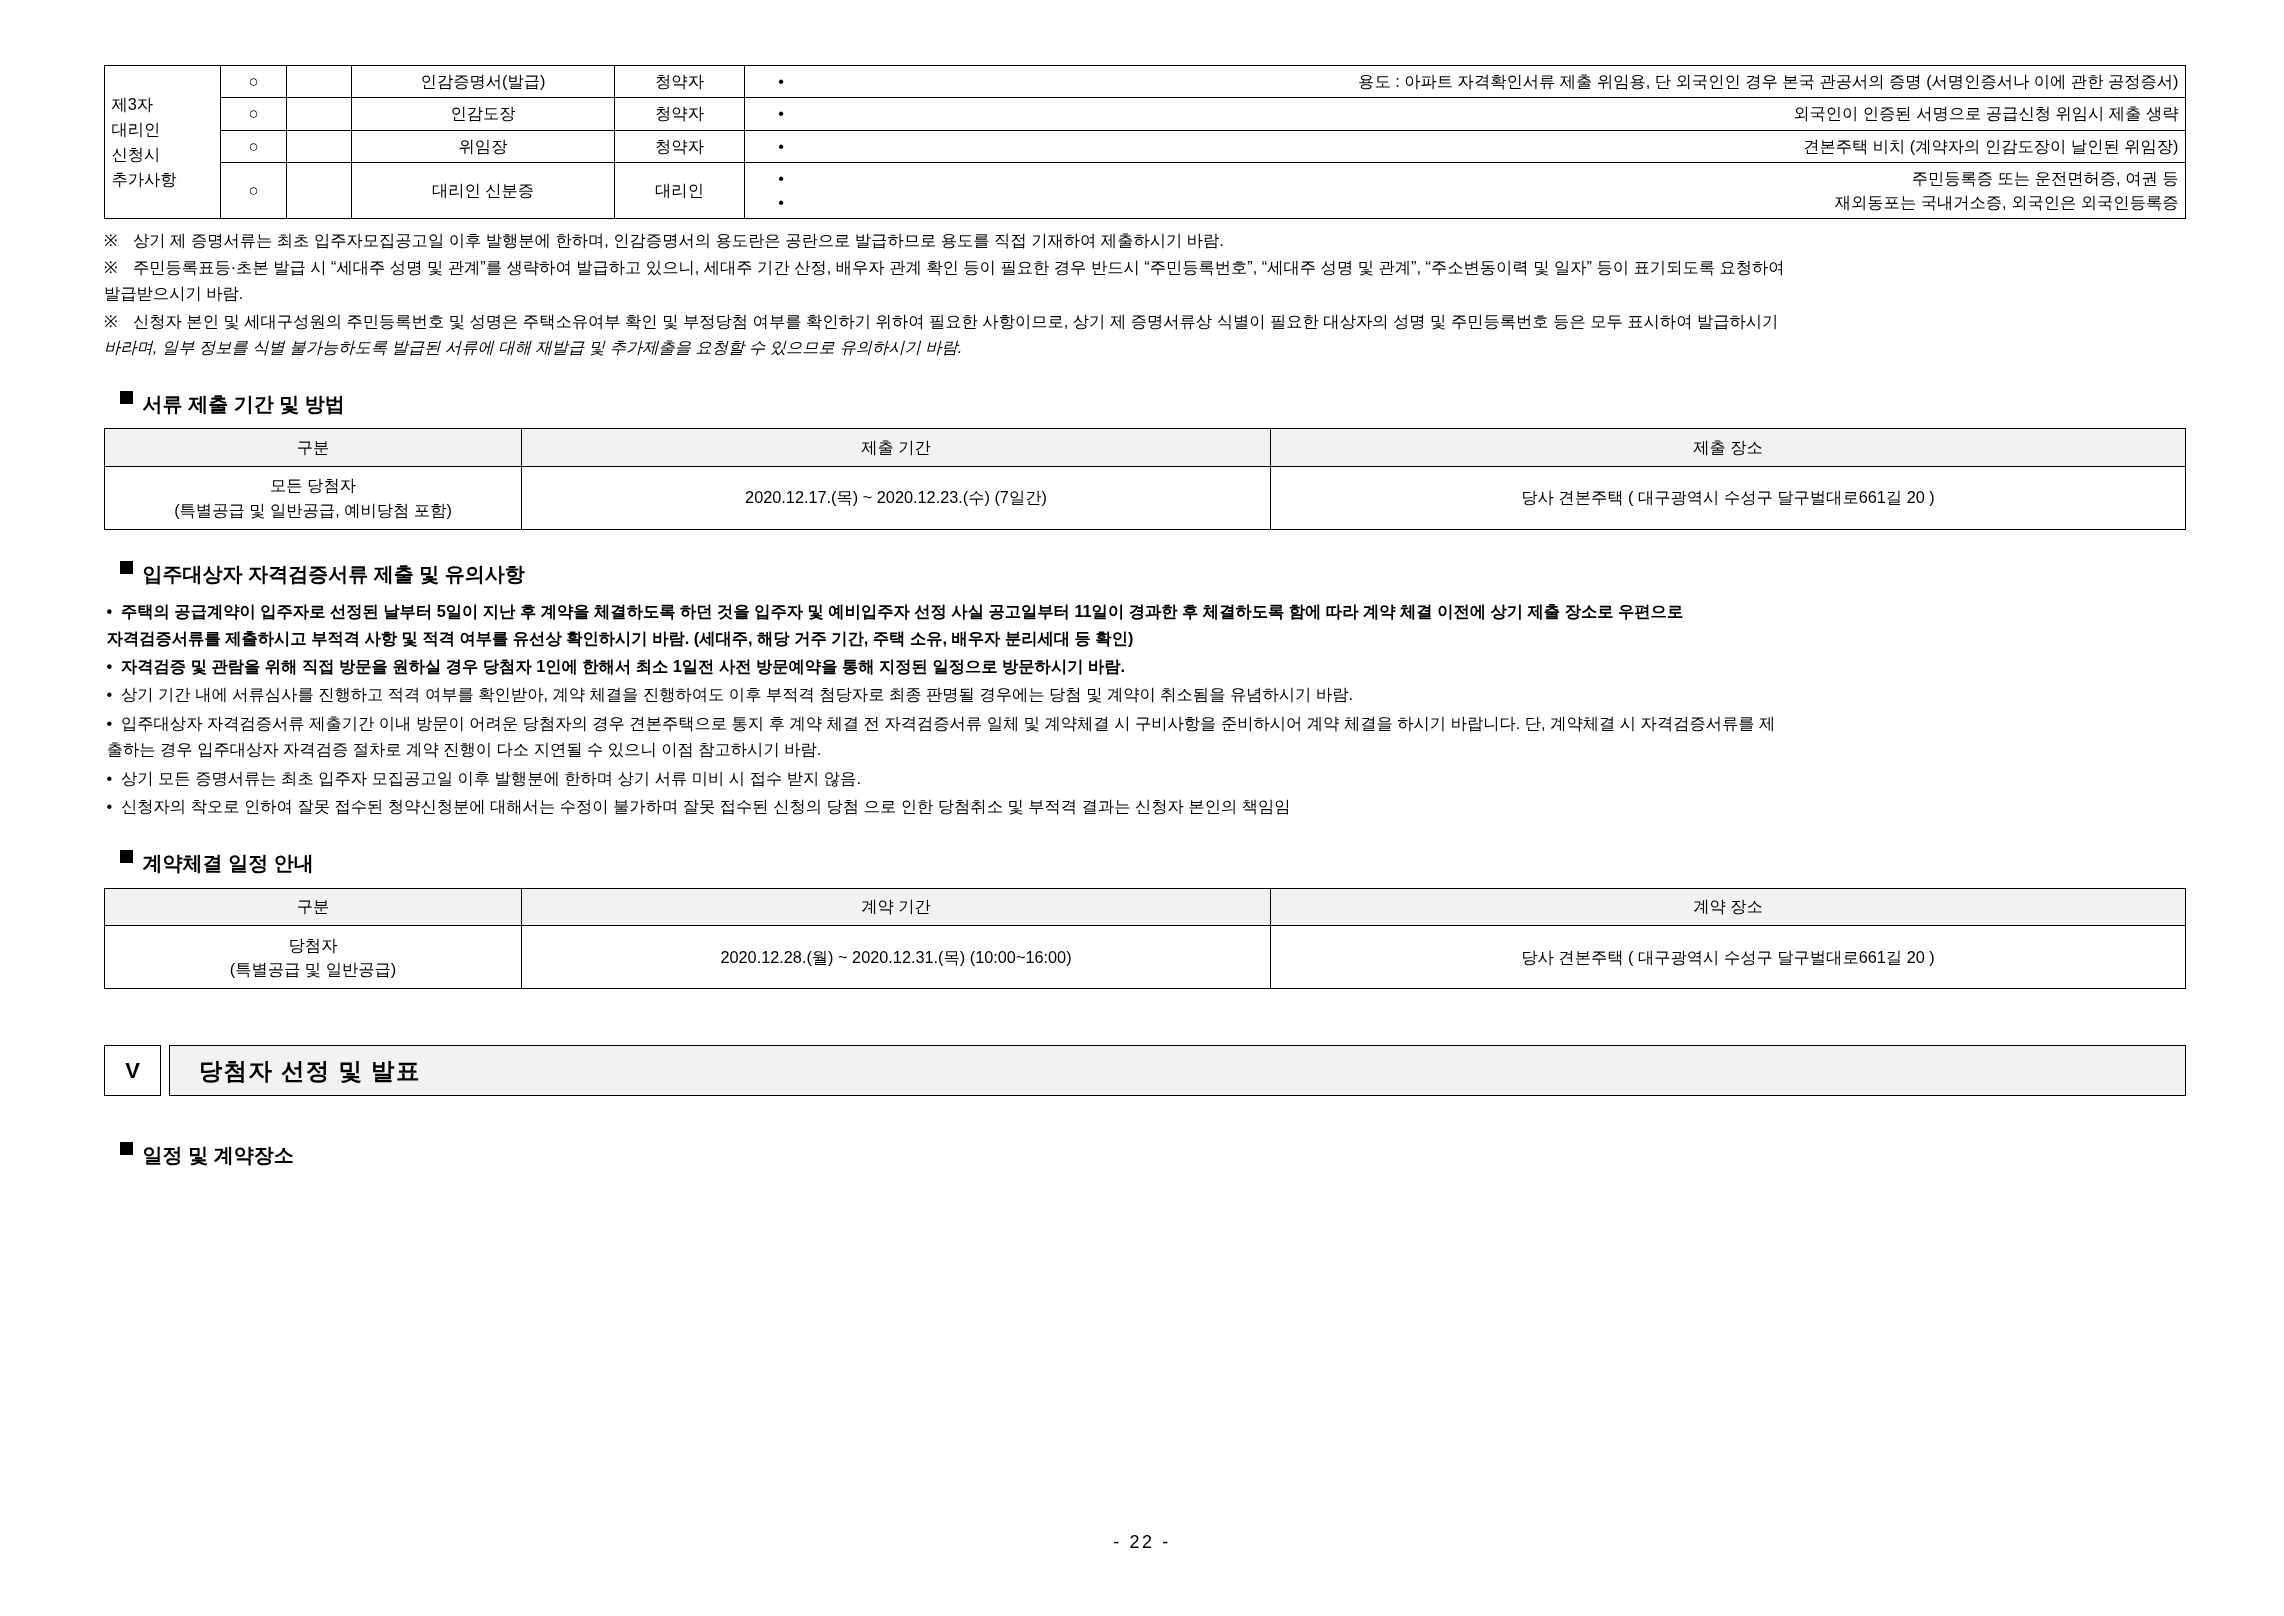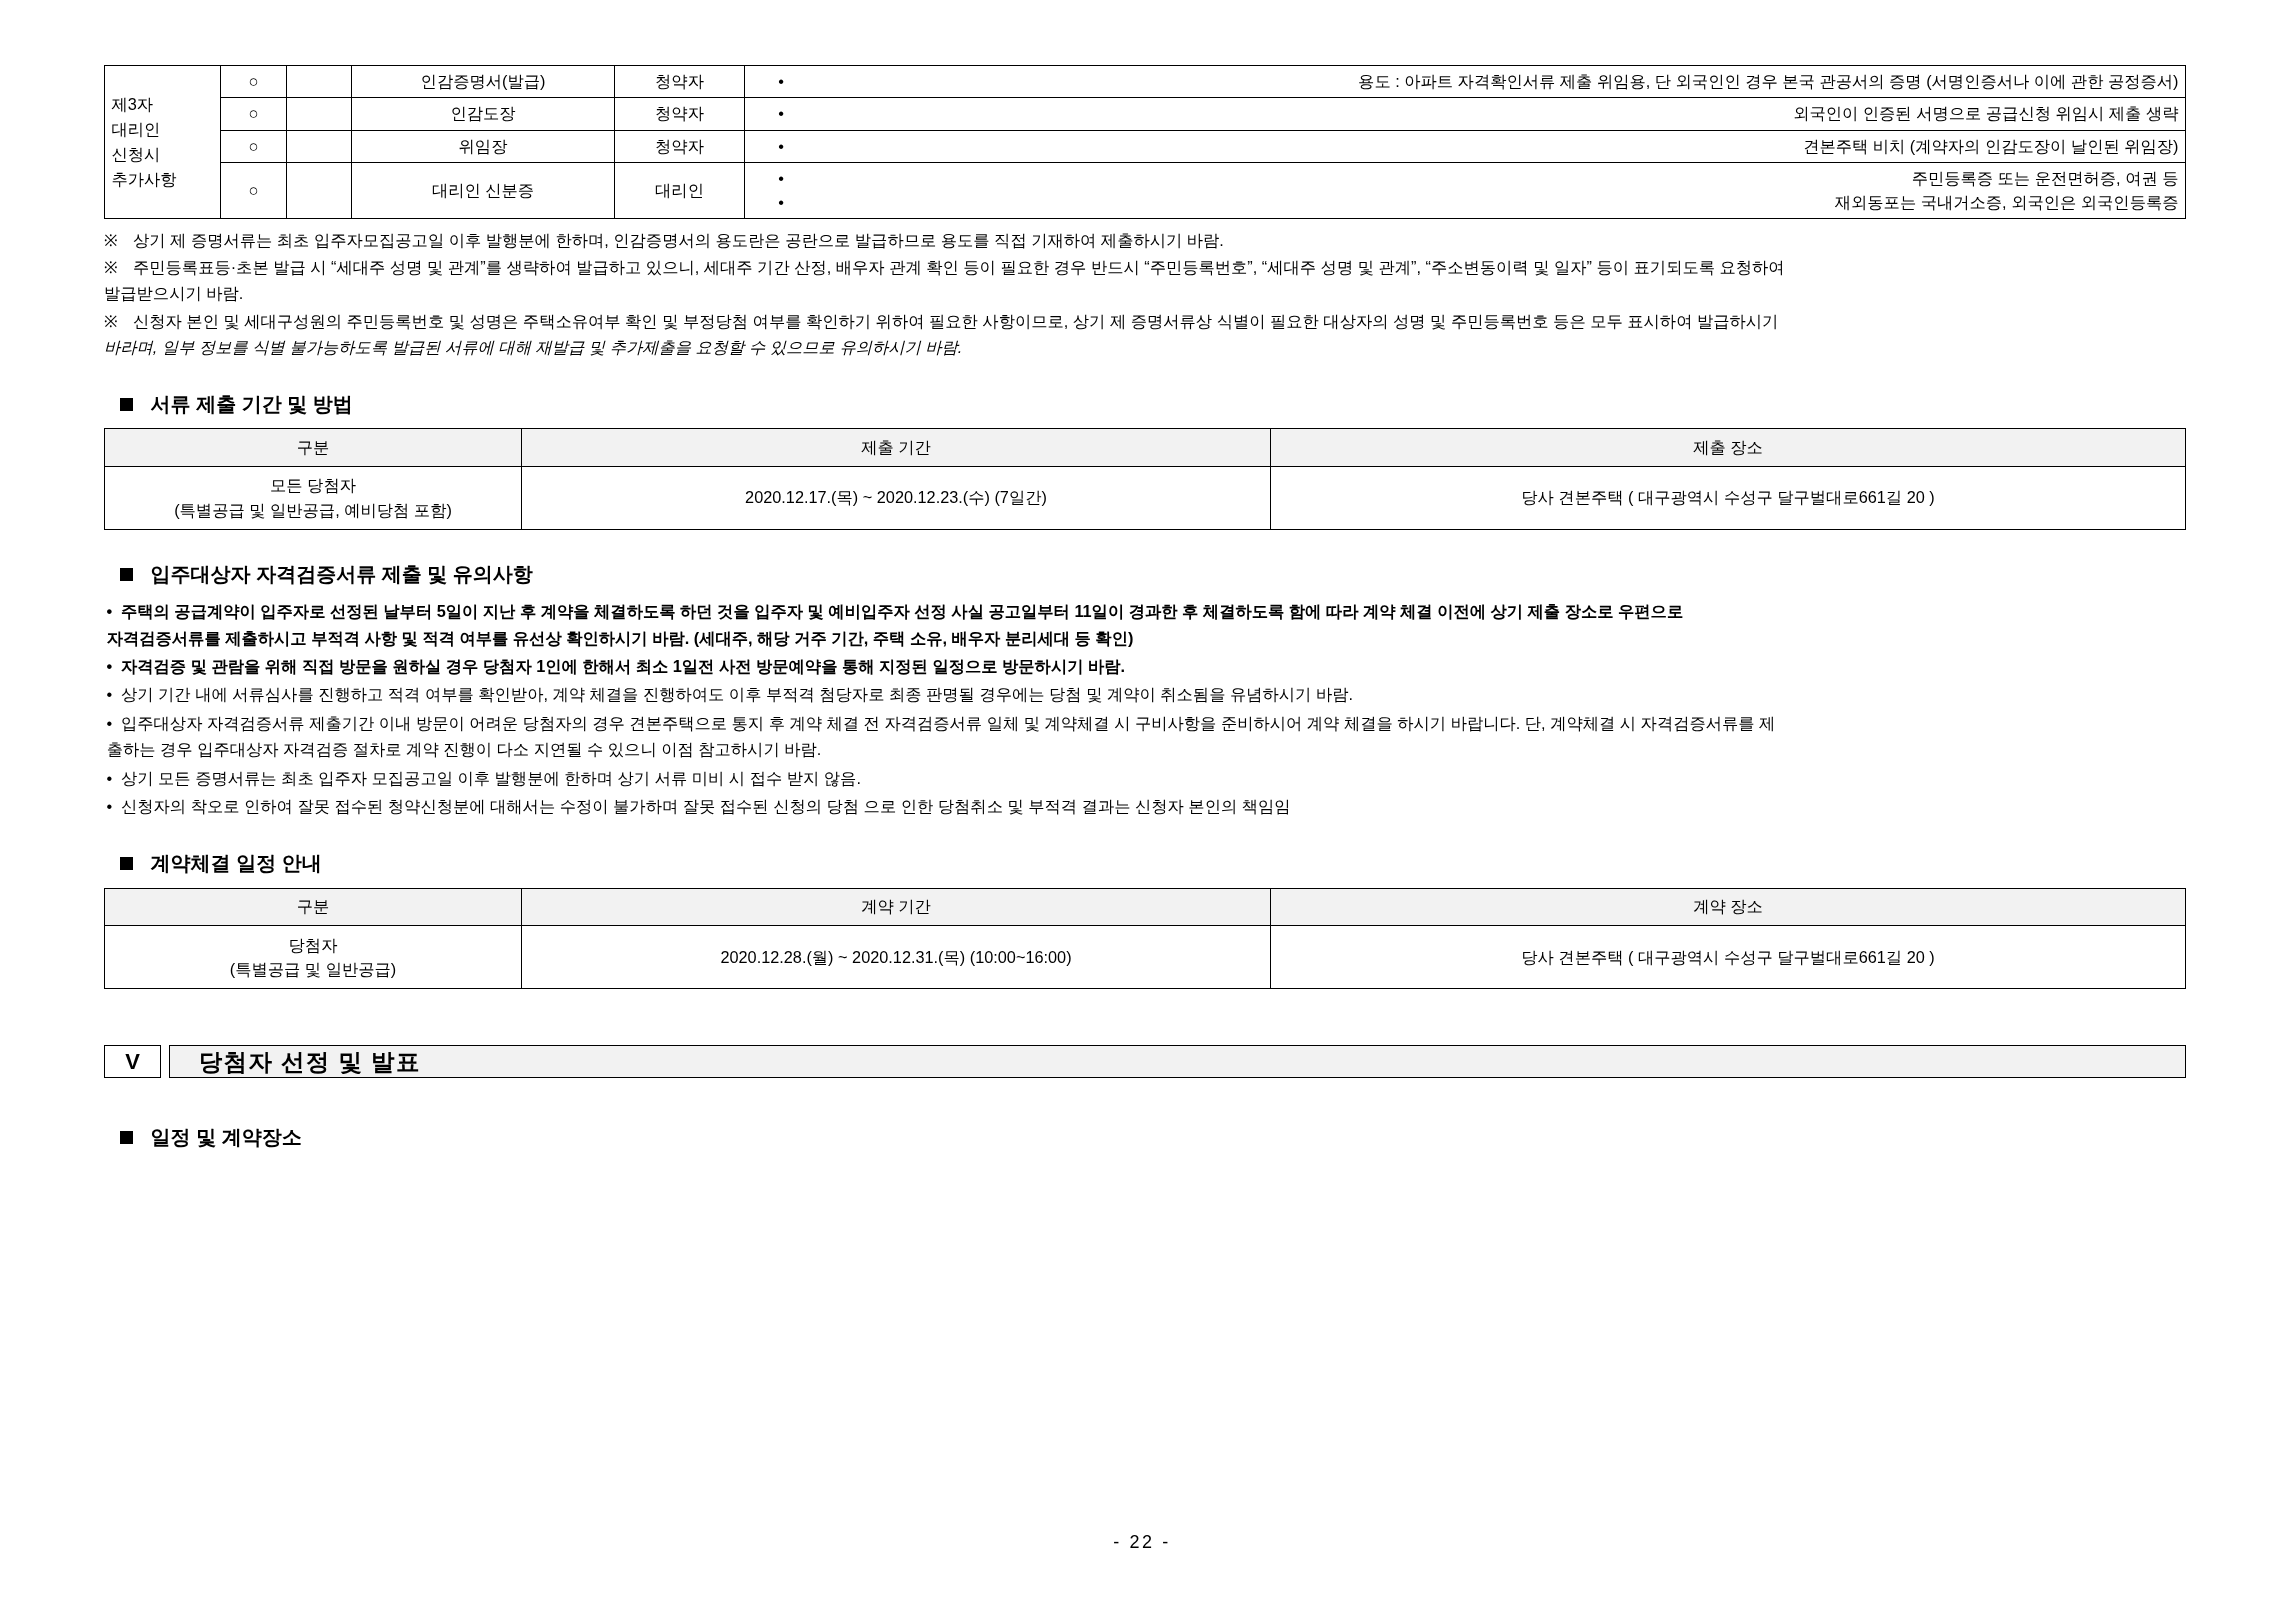--- a/index.html
+++ b/index.html
@@ -84,22 +84,22 @@
     left: 0;
     top: 0;
   }
 
   
   .sec-heading {
     font-size: 20px;
     font-weight: bold;
     margin: 31px 0 10.4px 15.6px;
     display: flex;
-    align-items: center;
-    gap: 18px;
+    align-items: flex-start;
+    gap: 10px;
   }
   .sec-heading .sq {
     width: 13px;
     height: 13px;
     background: #000;
     display: inline-block;
   }
 
   .sub-table td {
     text-align: center;
@@ -153,21 +153,21 @@
   .chapter .bar {
     flex: 1;
     border: 1.3px solid #000;
     background: #f2f2f2;
     display: flex;
     align-items: center;
     padding-left: 29px;
     font-size: 23.5px;
     font-weight: bold;
     letter-spacing: 1.3px;
-    height: 33px;
+    height: 51px;
     box-sizing: border-box;
   }
 
   .page-number {
     position: absolute;
     left: 0;
     right: 0;
     top: 1532px;
     text-align: center;
     font-size: 18px;

